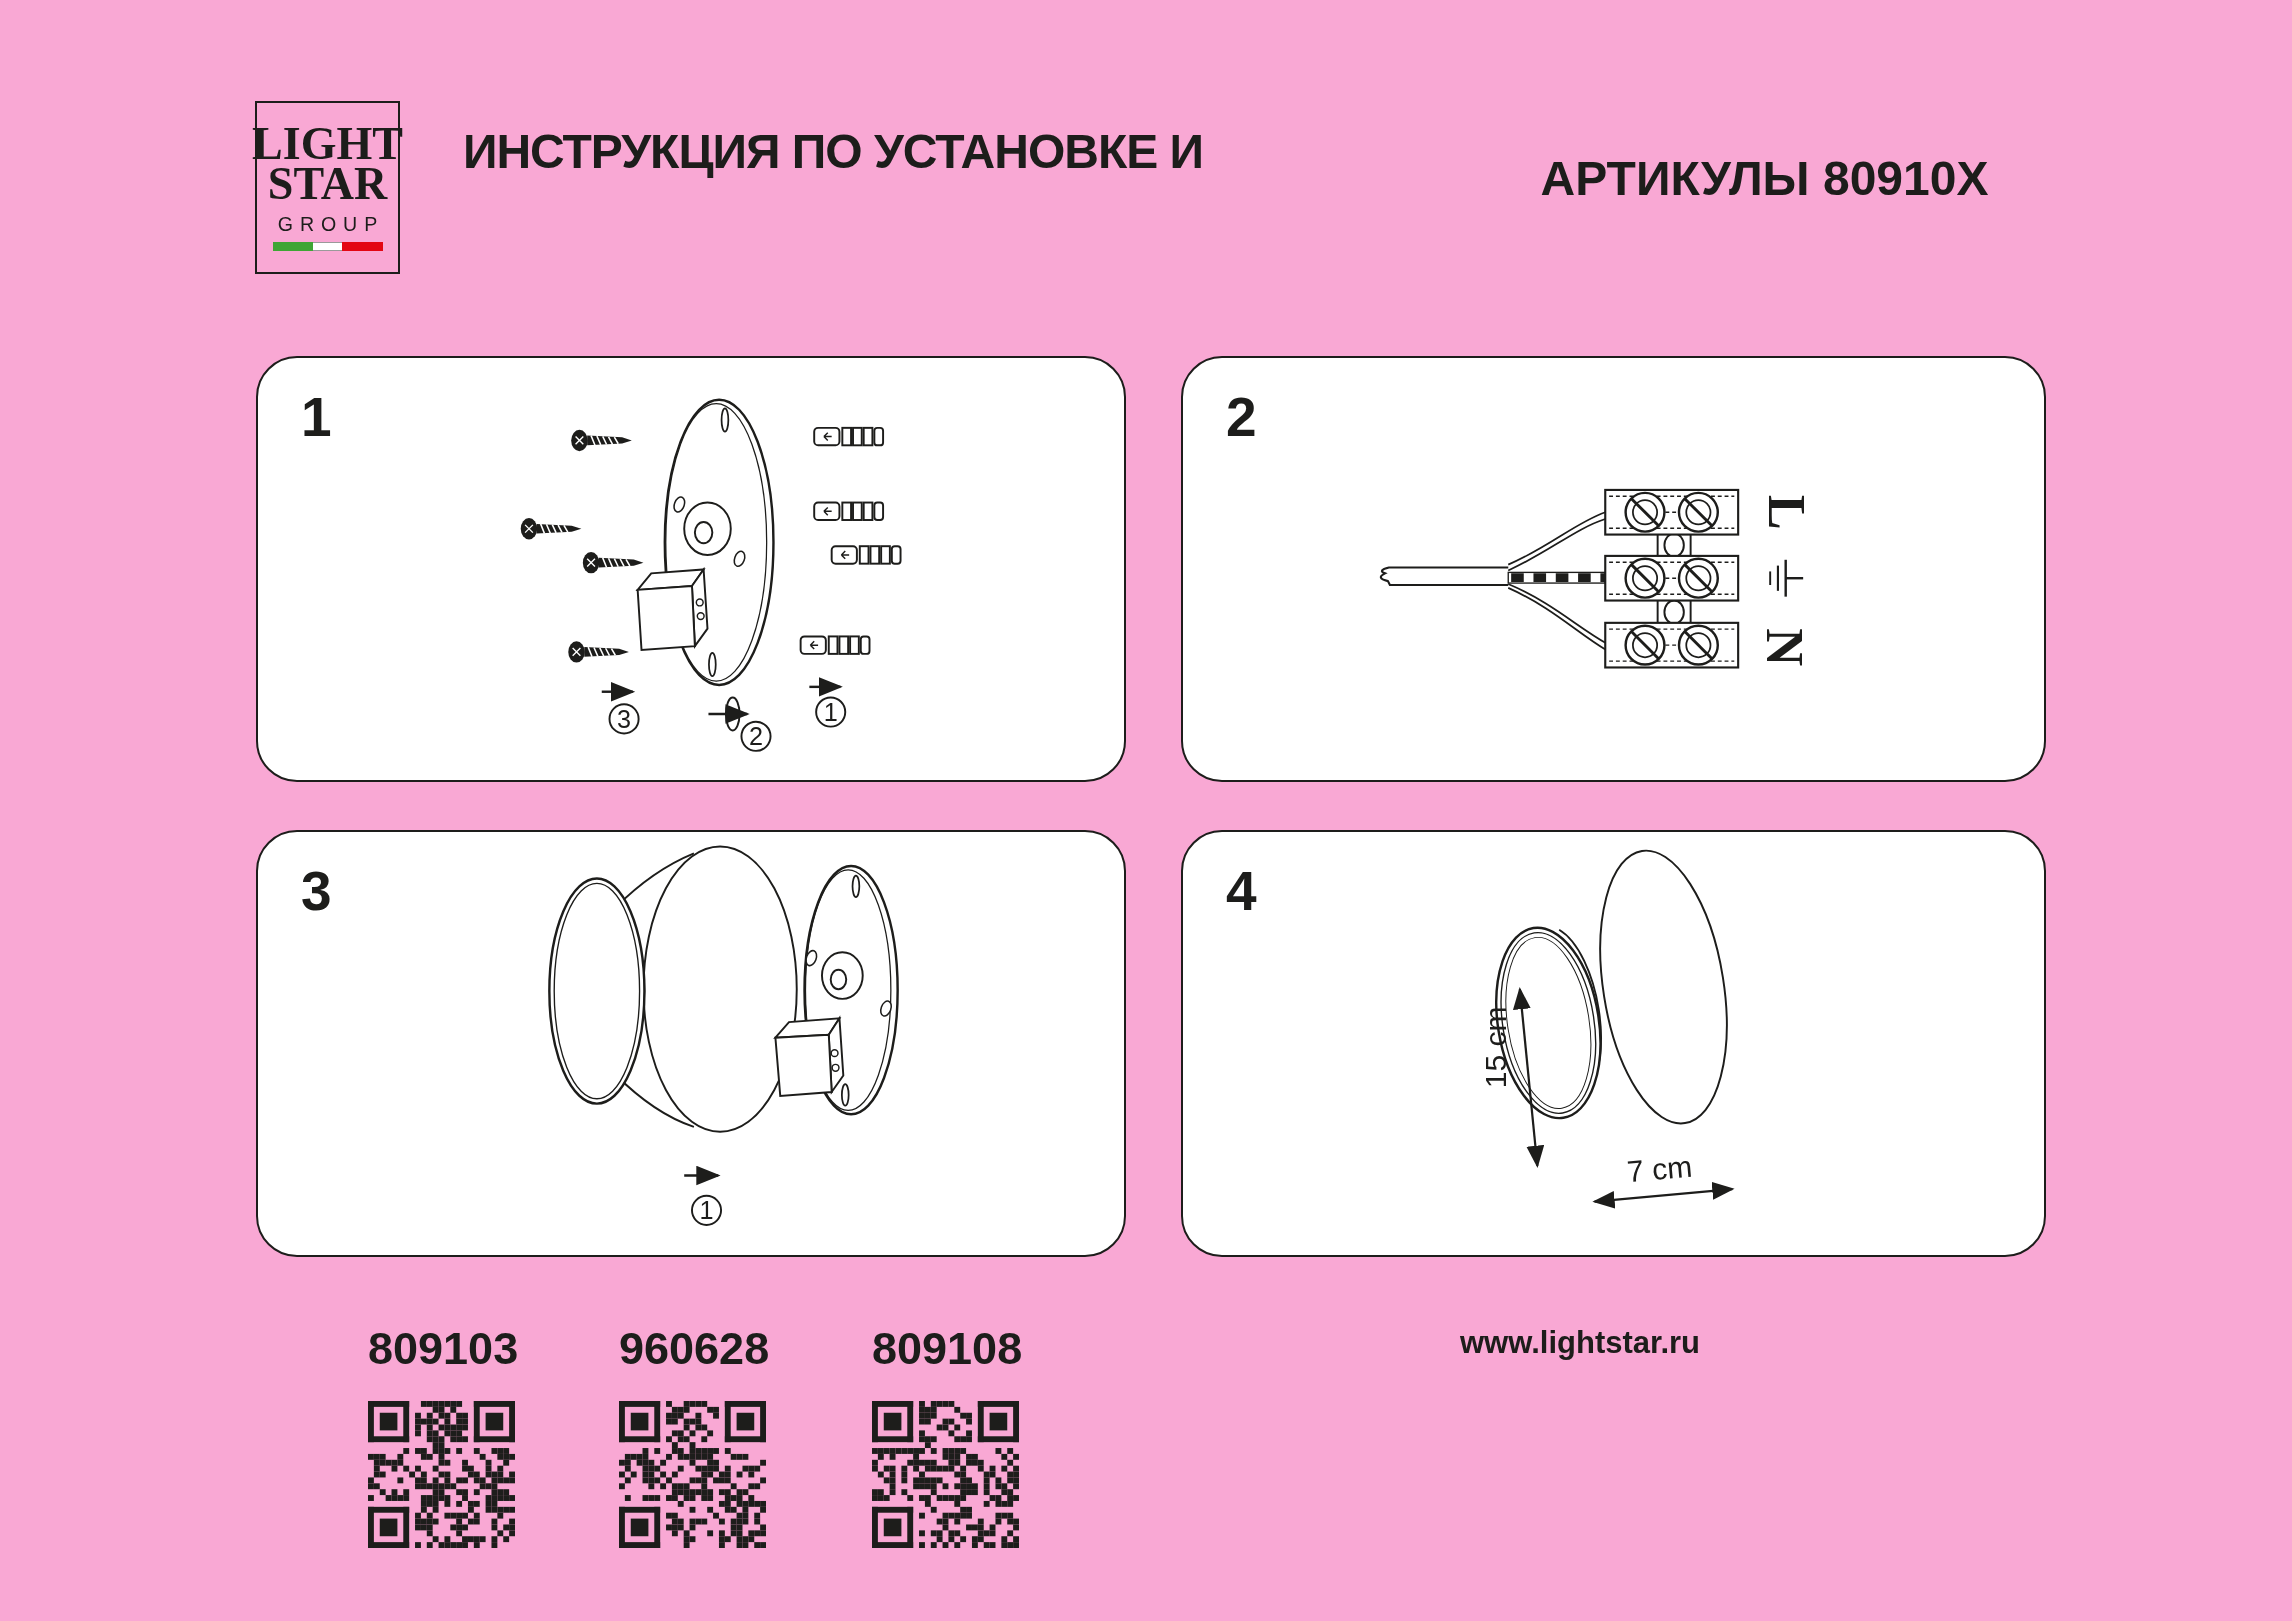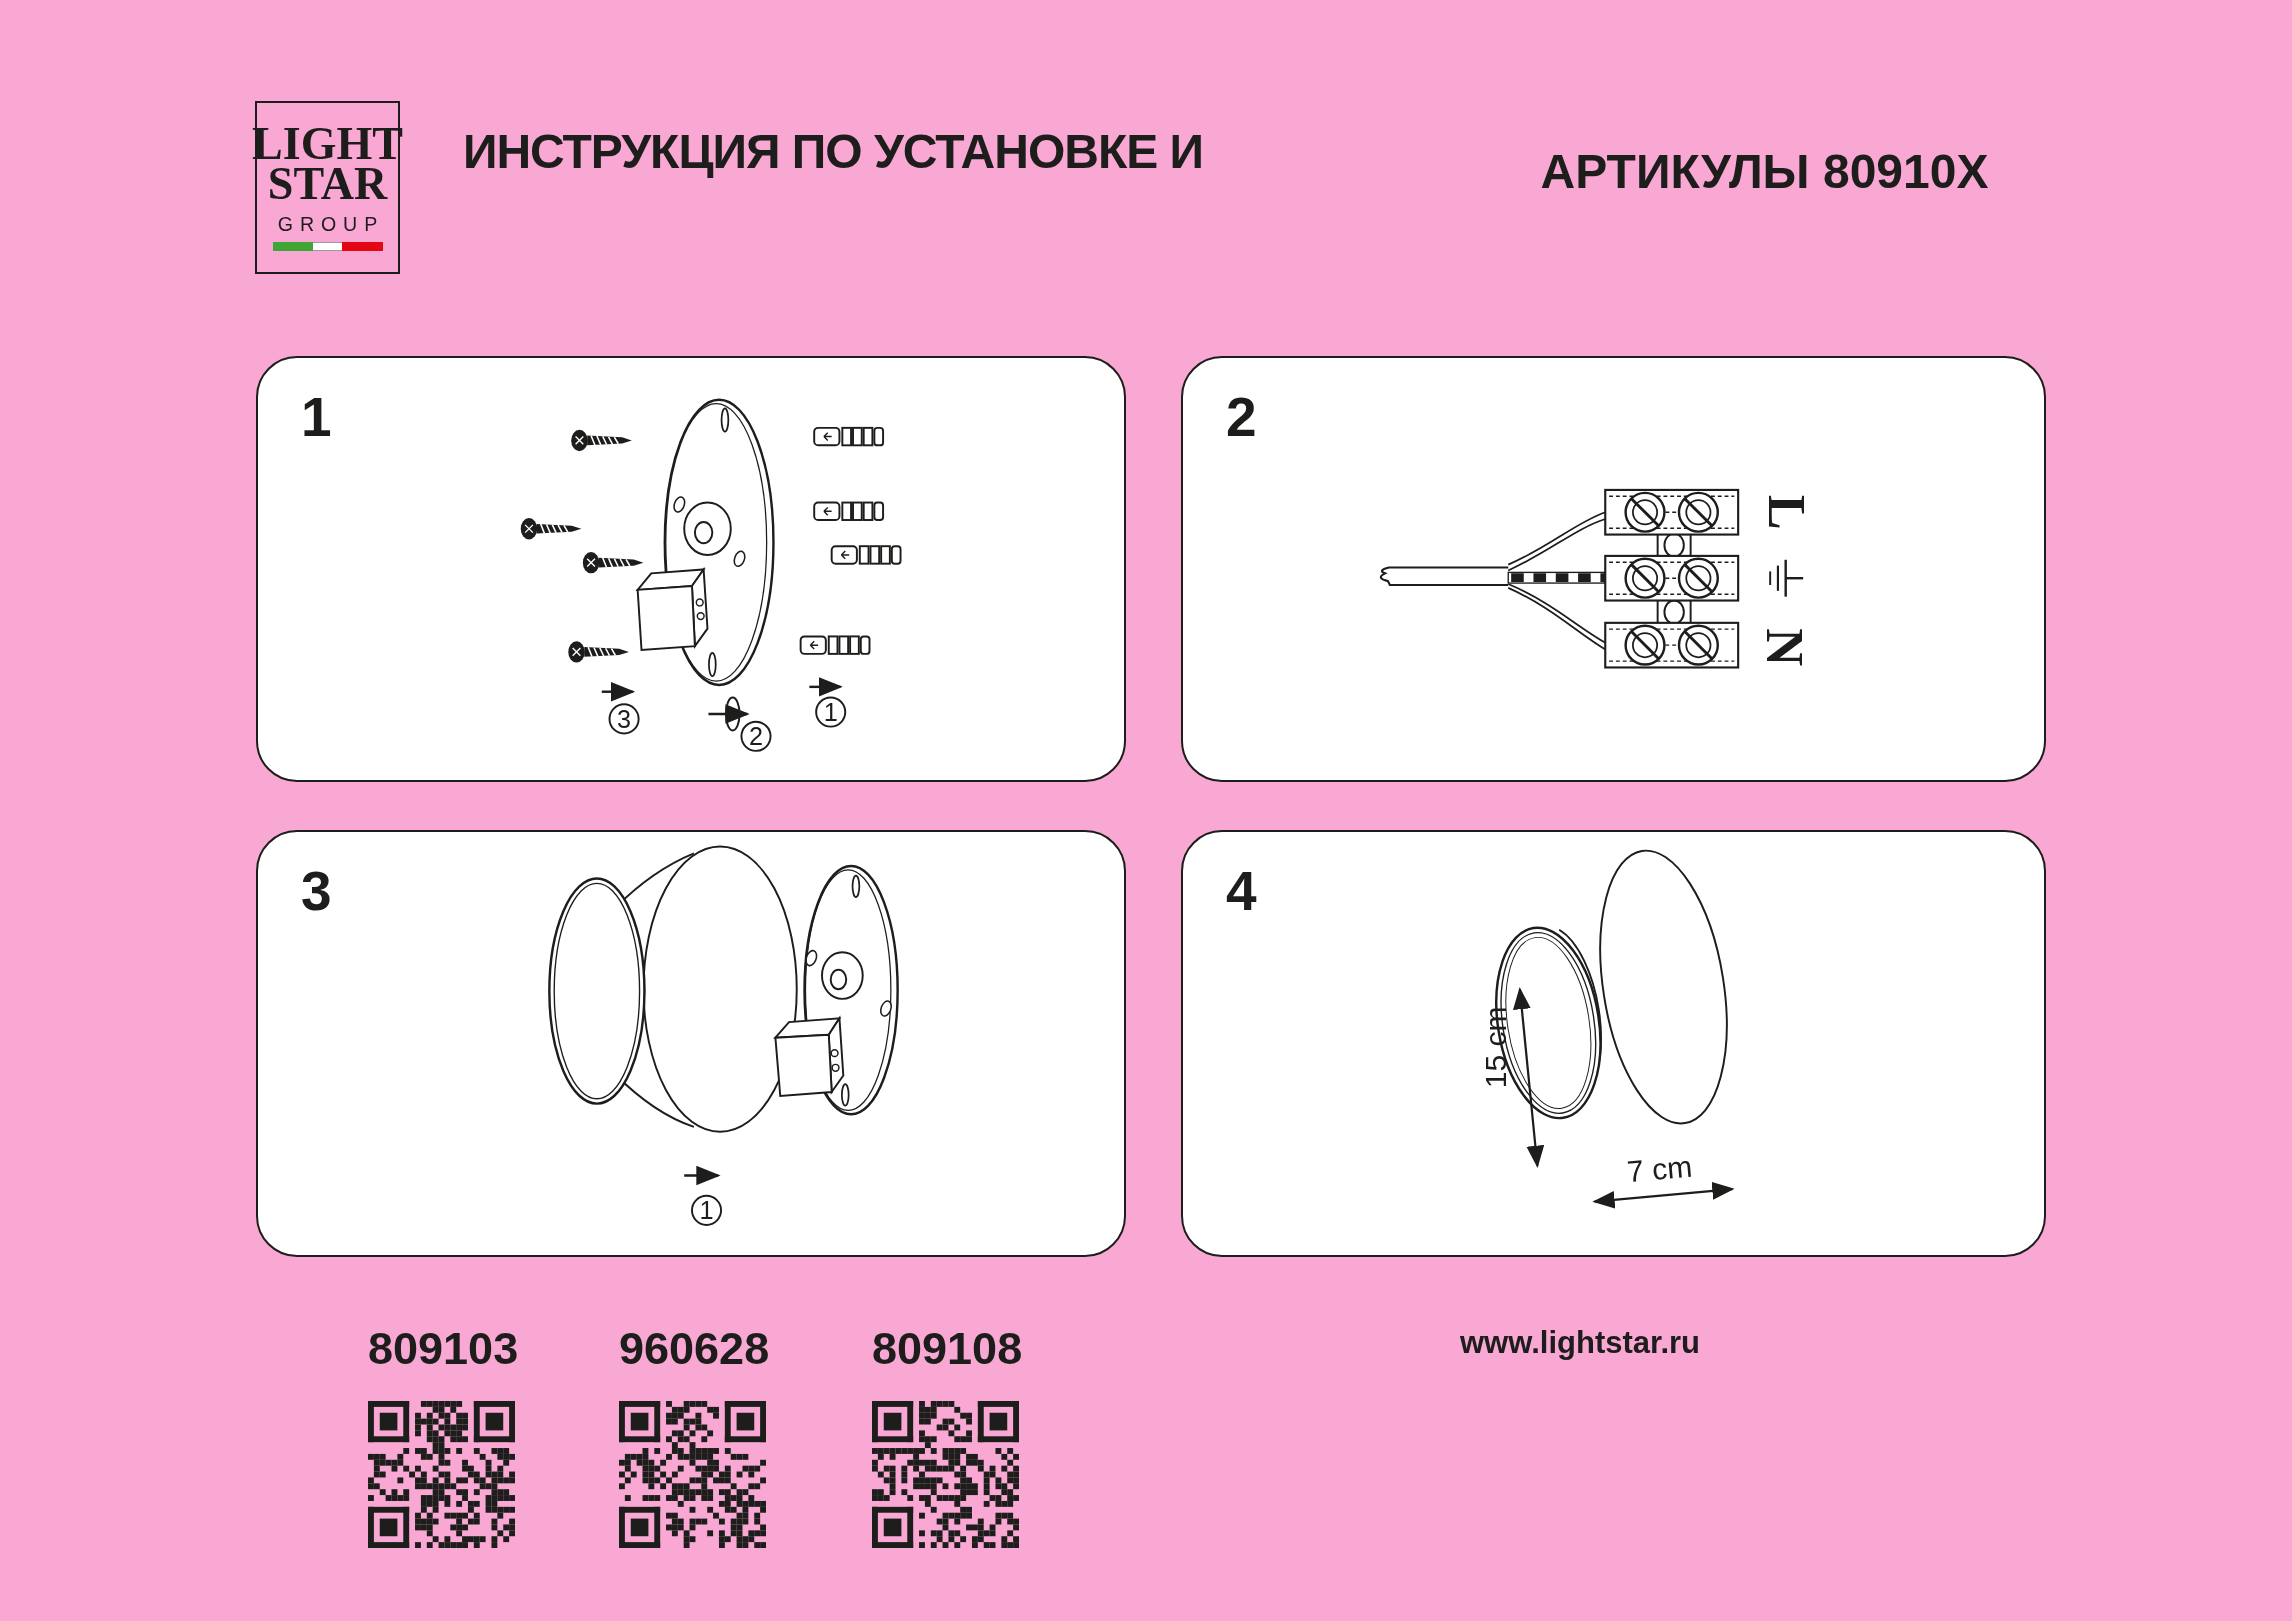--- a/index.html
+++ b/index.html
@@ -15,21 +15,21 @@
   .logo-group{font-size:19.6px;letter-spacing:6.9px;margin-top:7.8px;margin-right:-6.9px;font-weight:400;}
   .flag{display:flex;width:110px;height:8.8px;margin-top:6.9px;}
   .flag .g{flex:1.4;background:#3fa535;}
   .flag .w{flex:1;background:#fff;border-top:1px solid #9a9a9a;border-bottom:1px solid #9a9a9a;box-sizing:border-box;}
   .flag .r{flex:1.4;background:#e30613;}
 
   .title{position:absolute;left:441px;top:125px;width:784px;text-align:center;
          font-weight:bold;font-size:48px;line-height:1.12;letter-spacing:-1px;}
   .series-wrap{position:absolute;left:1490px;top:133px;width:549px;text-align:center;}
   .series{font-size:34px;font-weight:bold;}
-  .articles{font-size:48px;font-weight:bold;margin-top:11px;}
+  .articles{font-size:48px;font-weight:bold;margin-top:18px;}
 
   
   .panel{position:absolute;background:#fff;border:2.5px solid #1d1d1b;border-radius:41px;box-sizing:border-box;}
   #p1{left:256px;top:356px;width:870px;height:426px;}
   #p2{left:1181px;top:356px;width:865px;height:426px;}
   #p3{left:256px;top:830px;width:870px;height:427px;}
   #p4{left:1181px;top:830px;width:865px;height:427px;}
   .panel-num{position:absolute;left:43px;top:27.4px;font-size:55px;font-weight:bold;}
   .panel svg.diagram{position:absolute;left:0;top:0;width:100%;height:100%;}
   svg text{fill:#1d1d1b;}

